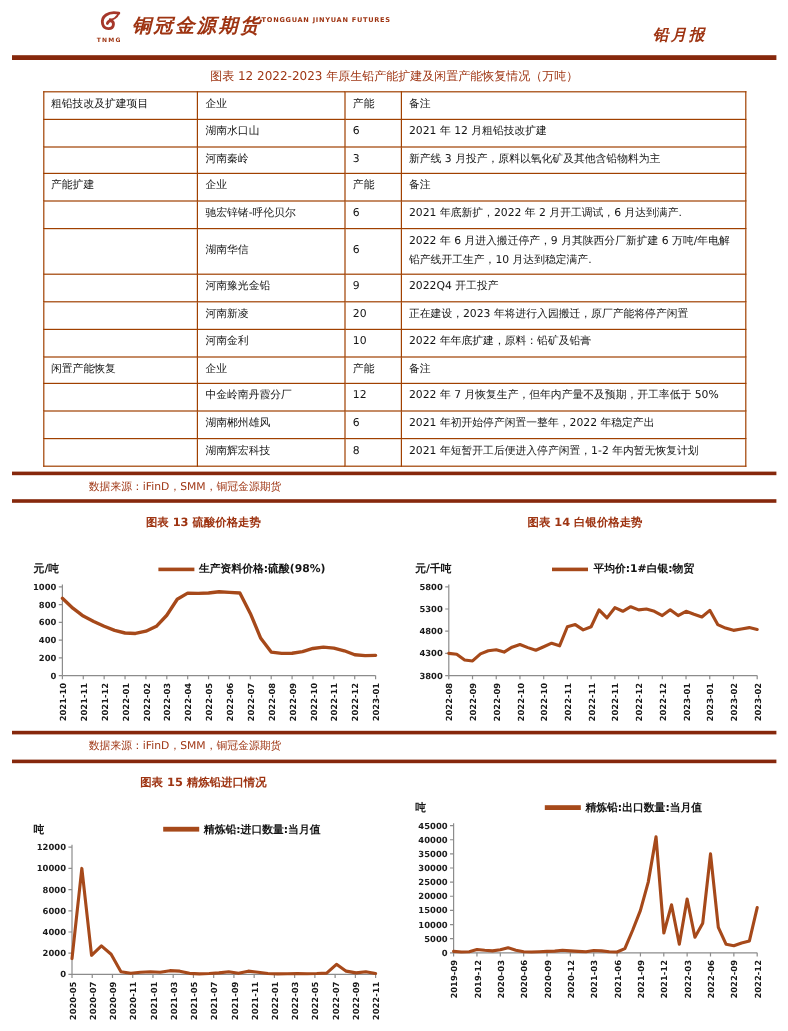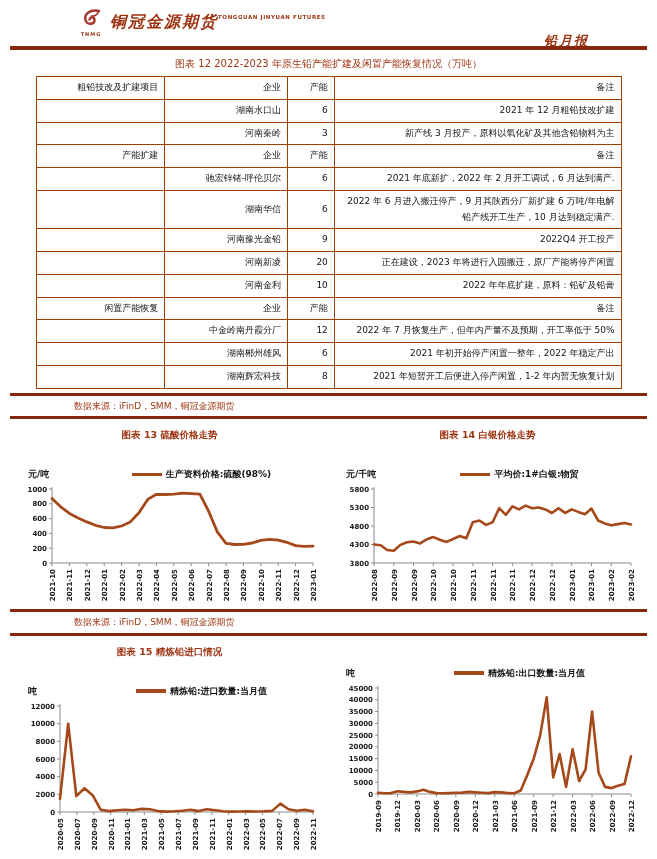--- a/index.html
+++ b/index.html
@@ -12,27 +12,27 @@
   
   .hdr{display:flex;justify-content:space-between;align-items:flex-start;height:38px;padding:2px 56px 0 66px;}
   .brand{display:flex;align-items:center;gap:6px;}
   .logo-box{display:flex;flex-direction:column;align-items:center;}
   .logo-tnmg{font-size:5px;font-weight:bold;color:var(--accent);letter-spacing:1px;margin-top:-1px;}
   .brand-txt{display:flex;flex-direction:row;}
   .brand-cn{font-family:"DejaVu Serif","Liberation Serif",serif;font-weight:bold;font-style:italic;
     color:var(--accent);font-size:16px;letter-spacing:2px;line-height:1.05;}
   .brand-en{font-size:5.5px;font-weight:bold;color:var(--accent);letter-spacing:0.6px;}
   .report-title{font-family:Liberation Mono, monospace;font-weight:bold;font-style:italic;
-    color:var(--accent);font-size:13px;margin-top:24px;letter-spacing:2px;}
+    color:var(--accent);font-size:13px;margin-top:12px;letter-spacing:2px;}
   .rule{height:4px;background:var(--rule);margin:0 -2px;}
   .sep-rule{height:3px;background:var(--rule);margin:0 -2px;}
   
   .tbl-title{text-align:center;color:var(--accent);font-weight:normal;font-size:10px;margin:7px 0 5px;}
   table{border-collapse:collapse;width:586px;margin:0 auto;font-size:9px;color:#141414;table-layout:fixed;}
-  td{border:1px solid var(--tborder);text-align:right;padding:3px 6px;line-height:1.75;word-break:break-all;margin-top:20px;}
+  td{border:1px solid var(--tborder);text-align:left;padding:3px 6px;line-height:1.75;word-break:break-all;margin-top:20px;}
   
   .src-line{color:var(--accent);font-size:9px;padding:4px 0 4px 62px;line-height:1.4;}
   
   .charts-row{display:flex;justify-content:space-between;padding:5px 4px 0 4px;}
   .chart-panel{width:307px;}
   .chart-title{text-align:center;color:var(--accent);font-weight:bold;font-size:9.5px;margin:5px 0 3px;}
   .legend-row{display:flex;align-items:flex-end;font-size:9px;font-weight:bold;color:#141414;height:15px;margin-top:24px;}
   .unit{min-width:52px;text-align:left;padding-left:12px;}
   .legend{flex:1;display:flex;align-items:center;justify-content:center;gap:4px;}
   .swatch{width:30px;height:3.5px;background:var(--line);display:inline-block;}

